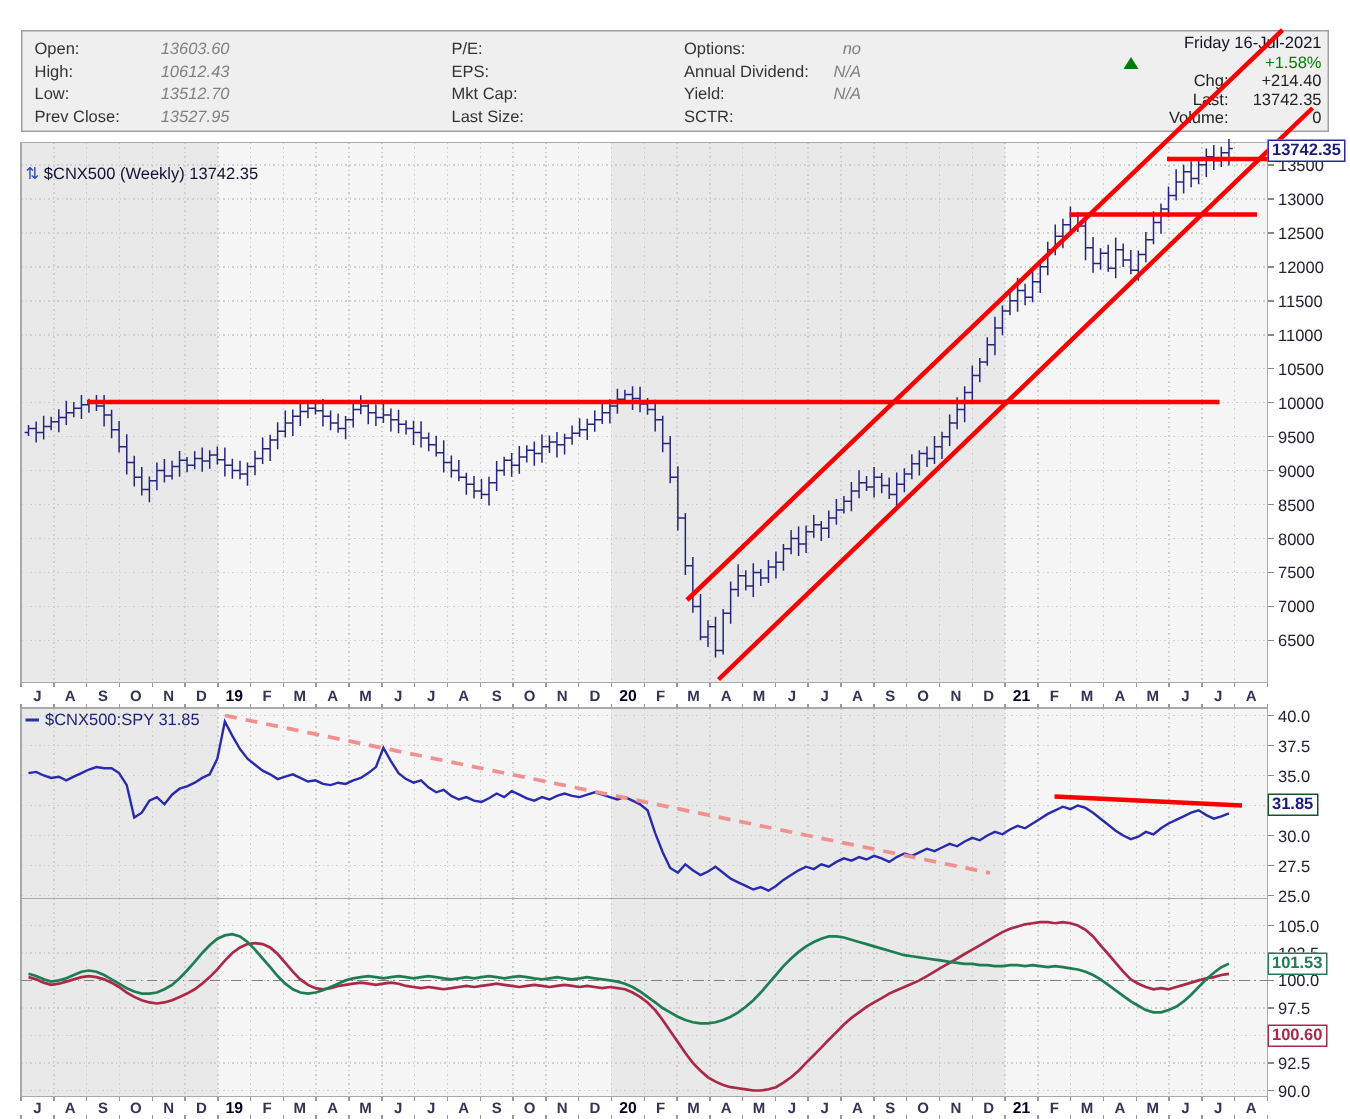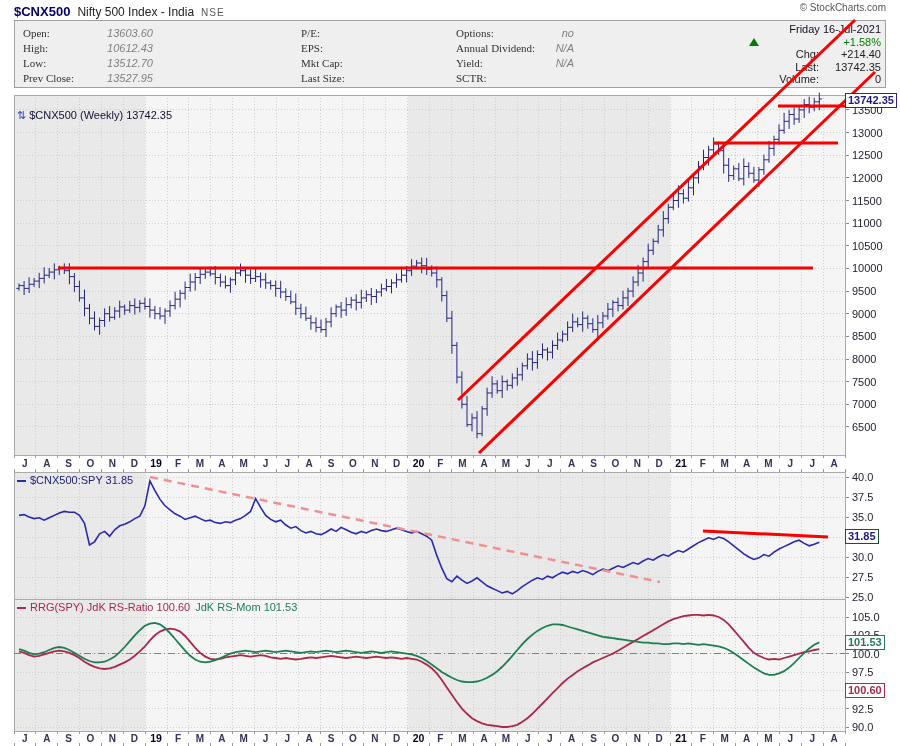--- a/index.html
+++ b/index.html
@@ -11,21 +11,21 @@
   .texch{font-size:10px;color:#555555;margin-left:7px;letter-spacing:1px;}
   .copy{float:right;font-size:10px;color:#555555;}
   .quote-box{position:absolute;left:14px;top:20px;width:870px;height:66px;
              background:#efefef;border:1px solid #a0a0a0;z-index:1;font-size:11px;color:#222;}
   .qcol{position:absolute;top:5px;}
   .qcol .qrow{display:flex;justify-content:space-between;height:15px;line-height:15px;}
   .c1{left:8px;width:130px;}
   .c2{left:166px;width:70px;}
   .c3{left:286px;width:80px;}
   .c4{left:441px;width:118px;}
-  .ql{color:#333333;font-family:Liberation Serif, serif;}
+  .ql{color:#333333;}
   .qv{color:#808080;font-style:italic;}
   .qright{position:absolute;right:4px;top:2px;width:150px;text-align:right;color:#222;}
   .qright .qrow2{display:flex;justify-content:flex-end;align-items:center;height:12.6px;line-height:12.6px;}
   .qdate{height:12.6px;line-height:12.6px;color:#111122;}
   .qnum{display:inline-block;width:62px;text-align:right;}
   .pct{color:#067a06;}
   .tri{display:inline-block;width:0;height:0;border-left:5px solid transparent;
        border-right:5px solid transparent;border-bottom:8px solid #067a06;margin-right:60px;}
   svg#chart{position:absolute;left:0;top:0;z-index:5;pointer-events:none;}
   svg#chart text{font-family:"Liberation Sans",sans-serif;}
@@ -44,24 +44,20 @@
   .bx-price{top:93px;border:1px solid #28289a;color:#1b1b7e;}
   .bx-ratio{top:529px;border:1px solid #14532d;color:#1b1b7e;}
   .bx-mom{top:635px;border:1px solid #1f7d53;color:#1f7d53;}
   .bx-ratio2{top:683px;border:1px solid #aa2848;color:#aa2848;}
 </style>
 </head>
 <body>
 
 <div class="page">
 
-  <div class="titlebar">
-    <span class="sym">$CNX500</span><span class="tname">Nifty 500 Index - India</span><span class="texch">NSE</span>
-    <span class="copy">© StockCharts.com</span>
-  </div>
 
   <div class="quote-box">
     <div class="qcol c1">
       <div class="qrow">
           <span class="ql">Open:</span>
           <span class="qv">13603.60</span>
         </div>
       <div class="qrow">
           <span class="ql">High:</span>
           <span class="qv">10612.43</span>
@@ -592,22 +588,19 @@
         <line x1="703" y1="531" x2="828" y2="537" stroke="#fa0000" stroke-width="3"></line>
       </g>
     </svg>
 
   <div class="plabel pl-price">
     <span class="toggle-ic">⇅</span><span>$CNX500 (Weekly) 13742.35</span>
   </div>
   <div class="plabel pl-ratio">
     <span class="swatch sw-navy"></span><span>$CNX500:SPY 31.85</span>
   </div>
-  <div class="plabel pl-rrg">
-    <span class="rrg-ratio"><span class="swatch sw-crimson"></span><span>RRG(SPY) JdK RS-Ratio 100.60</span></span><span class="rrg-mom">JdK RS-Mom 101.53</span>
-  </div>
 
   <div class="axbox bx-price">13742.35</div>
   <div class="axbox bx-ratio">31.85</div>
   <div class="axbox bx-mom">101.53</div>
   <div class="axbox bx-ratio2">100.60</div>
 
 </div>
 
 </body></html>

